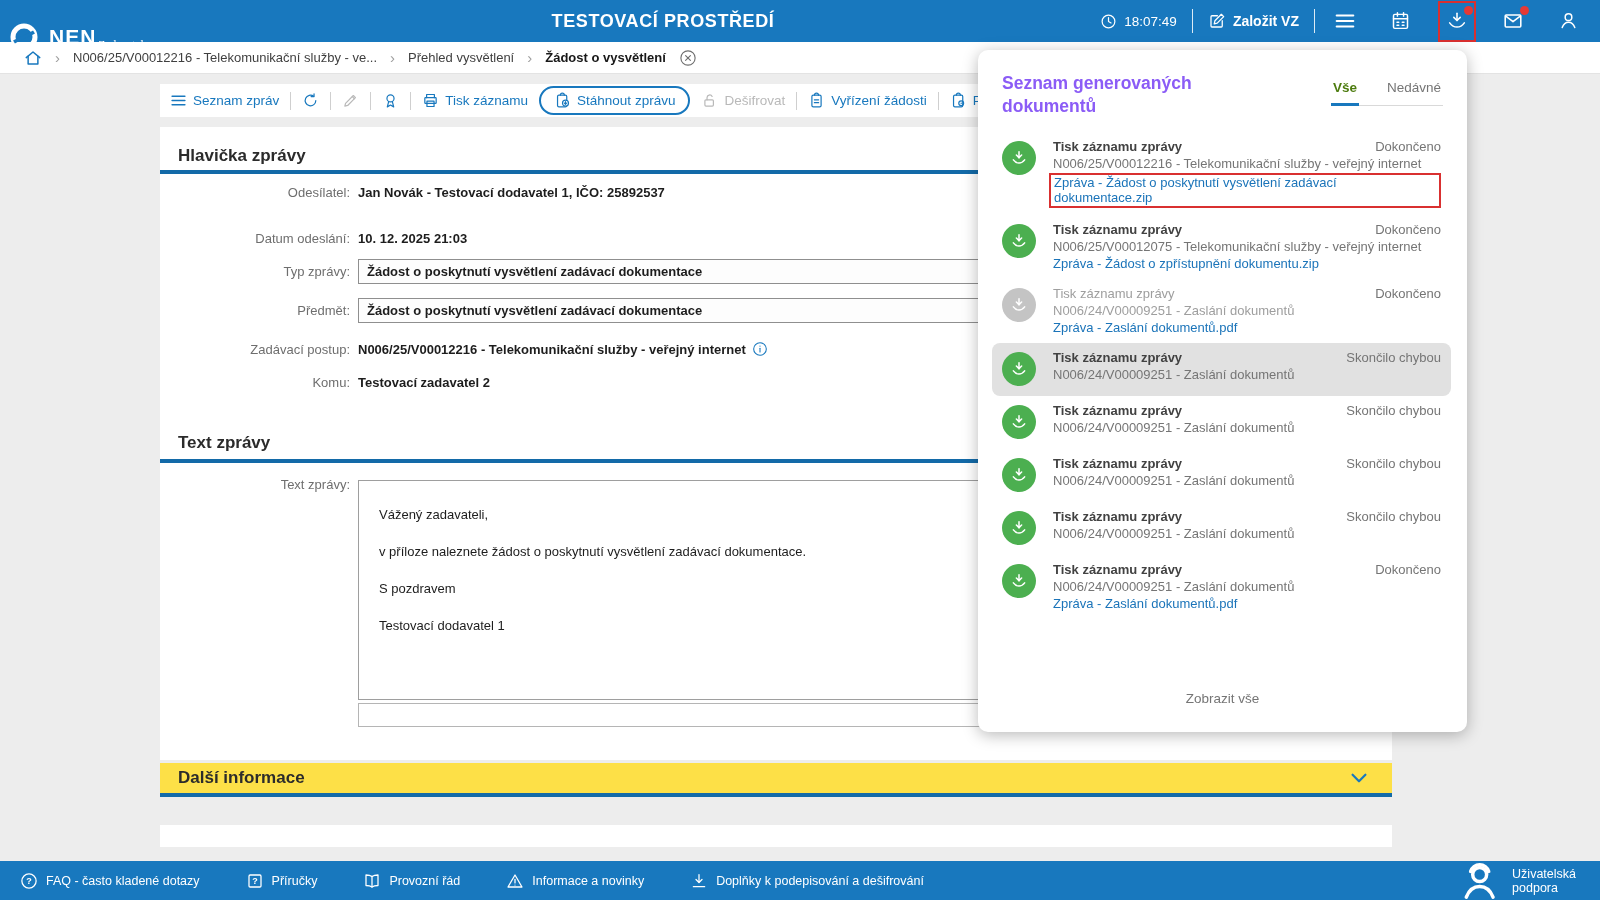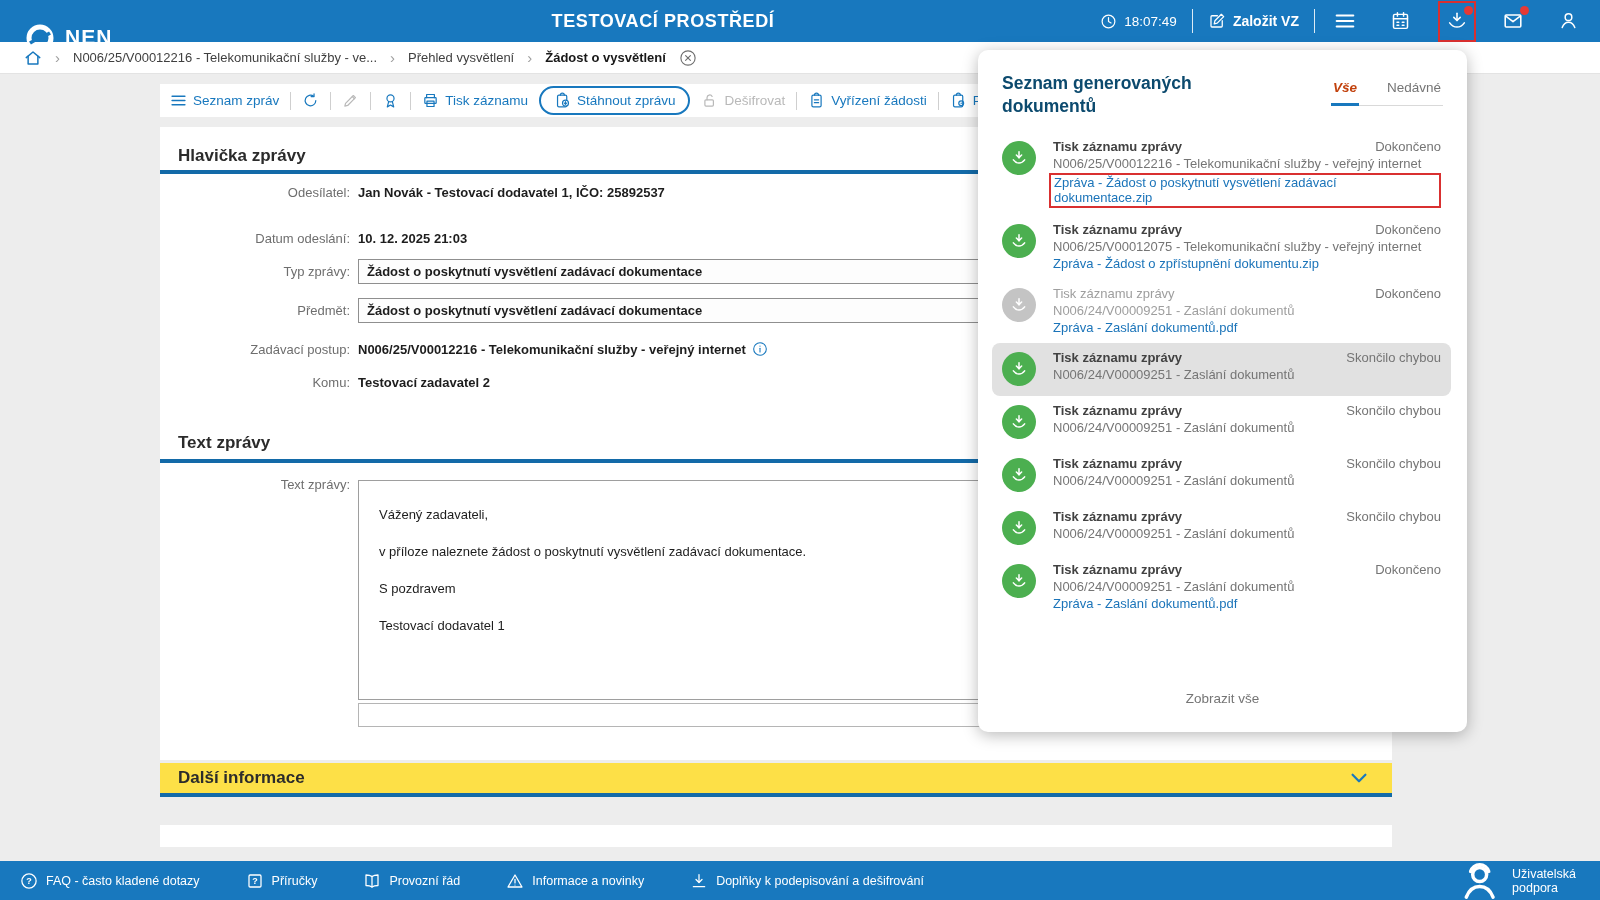--- a/index.html
+++ b/index.html
@@ -11,21 +11,21 @@
     color:#222;
   }
   svg { display:block; }
   .ic { stroke:currentColor; fill:none; stroke-width:1.7; stroke-linecap:round; stroke-linejoin:round; }
 
   
   .app-header {
     position:absolute; top:0; left:0; right:0; height:42px;
     background:#1878be; color:#fff; display:flex; align-items:center; z-index:30;
   }
-  .logo-wrap { display:flex; align-items:flex-end; padding-left:24px;margin-top:32px; }
+  .logo-wrap { display:flex; align-items:center; padding-left:8px;margin-top:32px; }
   .brand-name { font-size:21px; font-weight:bold; letter-spacing:1px; margin-left:9px; line-height:34px; }
   .brand-role { font-size:11.5px; margin-left:2px; margin-top:16px;font-family:Liberation Serif, serif; }
   .env-title { position:absolute; left:663px; top:0; height:42px; line-height:42px;
     transform:translateX(-50%); font-size:18px; font-weight:bold; letter-spacing:.6px; white-space:nowrap; }
   .header-right { margin-left:auto; display:flex; align-items:center; padding-right:20px; }
   .h-group { display:flex; align-items:center; gap:7px; }
   .h-time { font-size:13.5px; }
   .h-create { font-size:14px; font-weight:bold; }
   .h-div { width:1px; height:24px; background:rgba(255,255,255,.85); margin:0 15px; }
   .h-icons { display:flex; align-items:center; gap:34px; margin-left:4px; }
@@ -95,24 +95,24 @@
   .f-item { display:flex; align-items:center; gap:8px; cursor:pointer; margin-right:46px; white-space:nowrap; }
   .f-item .fi { width:18px; height:18px; }
   .f-support { margin-left:auto; margin-right:4px; display:flex; align-items:center; gap:8px; cursor:pointer; }
 
   
   .popover {
     position:absolute; top:50px; left:978px; width:489px; height:682px; background:#fff;
     border-radius:10px; box-shadow:0 3px 16px rgba(0,0,0,.28); z-index:60; padding:22px 24px;
   }
   .pop-head { display:flex; justify-content:space-between; }
-  .pop-title { width:250px; font-size:17.5px; font-weight:bold; color:#0c4a6e; line-height:23px; }
+  .pop-title { width:250px; font-size:17.5px; font-weight:bold; color:#8b5cf6; line-height:23px; }
   .tabs { display:flex; gap:26px; border-bottom:1px solid #d9d9d9; align-self:flex-start; margin-top:4px; }
   .tab { font-size:13.5px; padding:4px 2px 8px; color:#757575; cursor:pointer; }
-  .tab.active { color:#c2410c; font-weight:bold; border-bottom:3px solid #1878be; margin-bottom:-1px;font-style:italic; }
+  .tab.active { color:#4d7c0f; font-weight:bold; border-bottom:3px solid #1878be; margin-bottom:-1px; }
   .doc-list { margin-top:14px; }
   .doc-item { display:flex; gap:17px; padding:7px 2px 7px 0; min-height:53px; align-items:flex-start; }
   .doc-icon { width:34px; height:34px; border-radius:50%; background:#4caf50; color:#fff;
     display:flex; align-items:center; justify-content:center; flex:none; margin-top:2px; }
   .doc-icon svg { width:18px; height:18px; }
   .doc-body { flex:1; min-width:0; }
   .doc-row1 { display:flex; justify-content:space-between; gap:8px; }
   .doc-title { font-size:13px; font-weight:bold; color:#424242; }
   .doc-status { font-size:13px; color:#757575; flex:none; }
   .doc-sub { font-size:13px; color:#757575; margin-top:2px; white-space:nowrap; }

